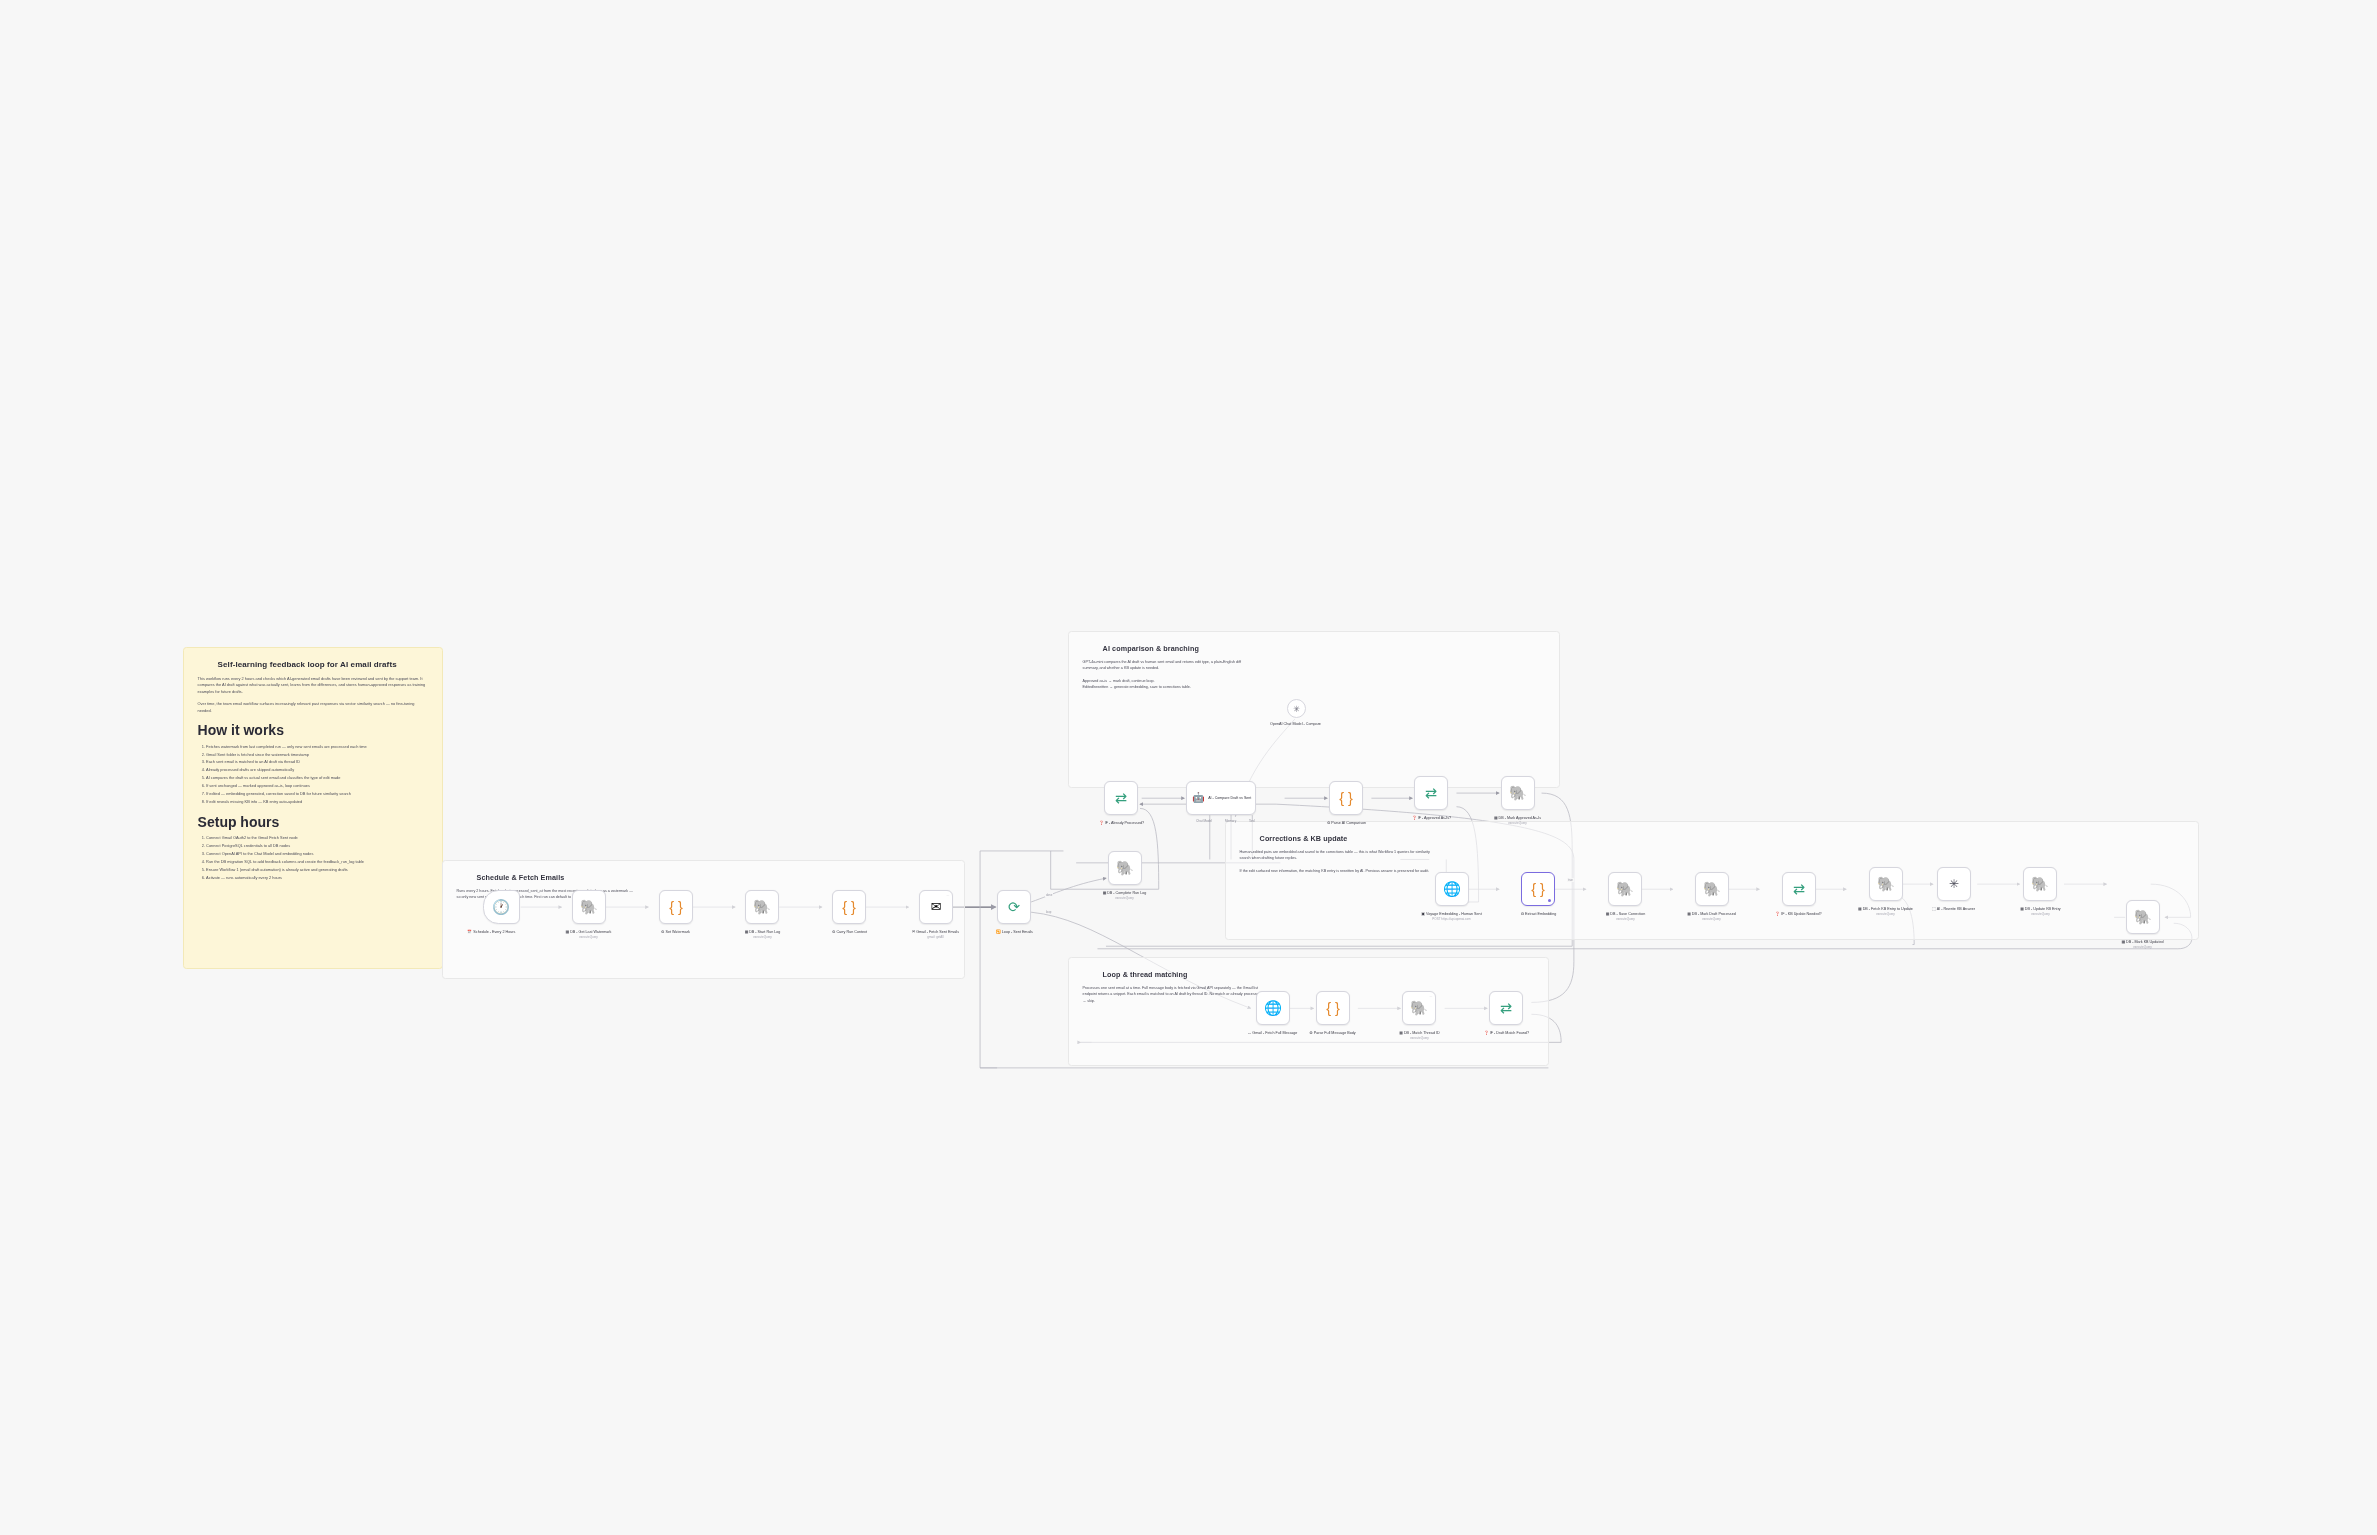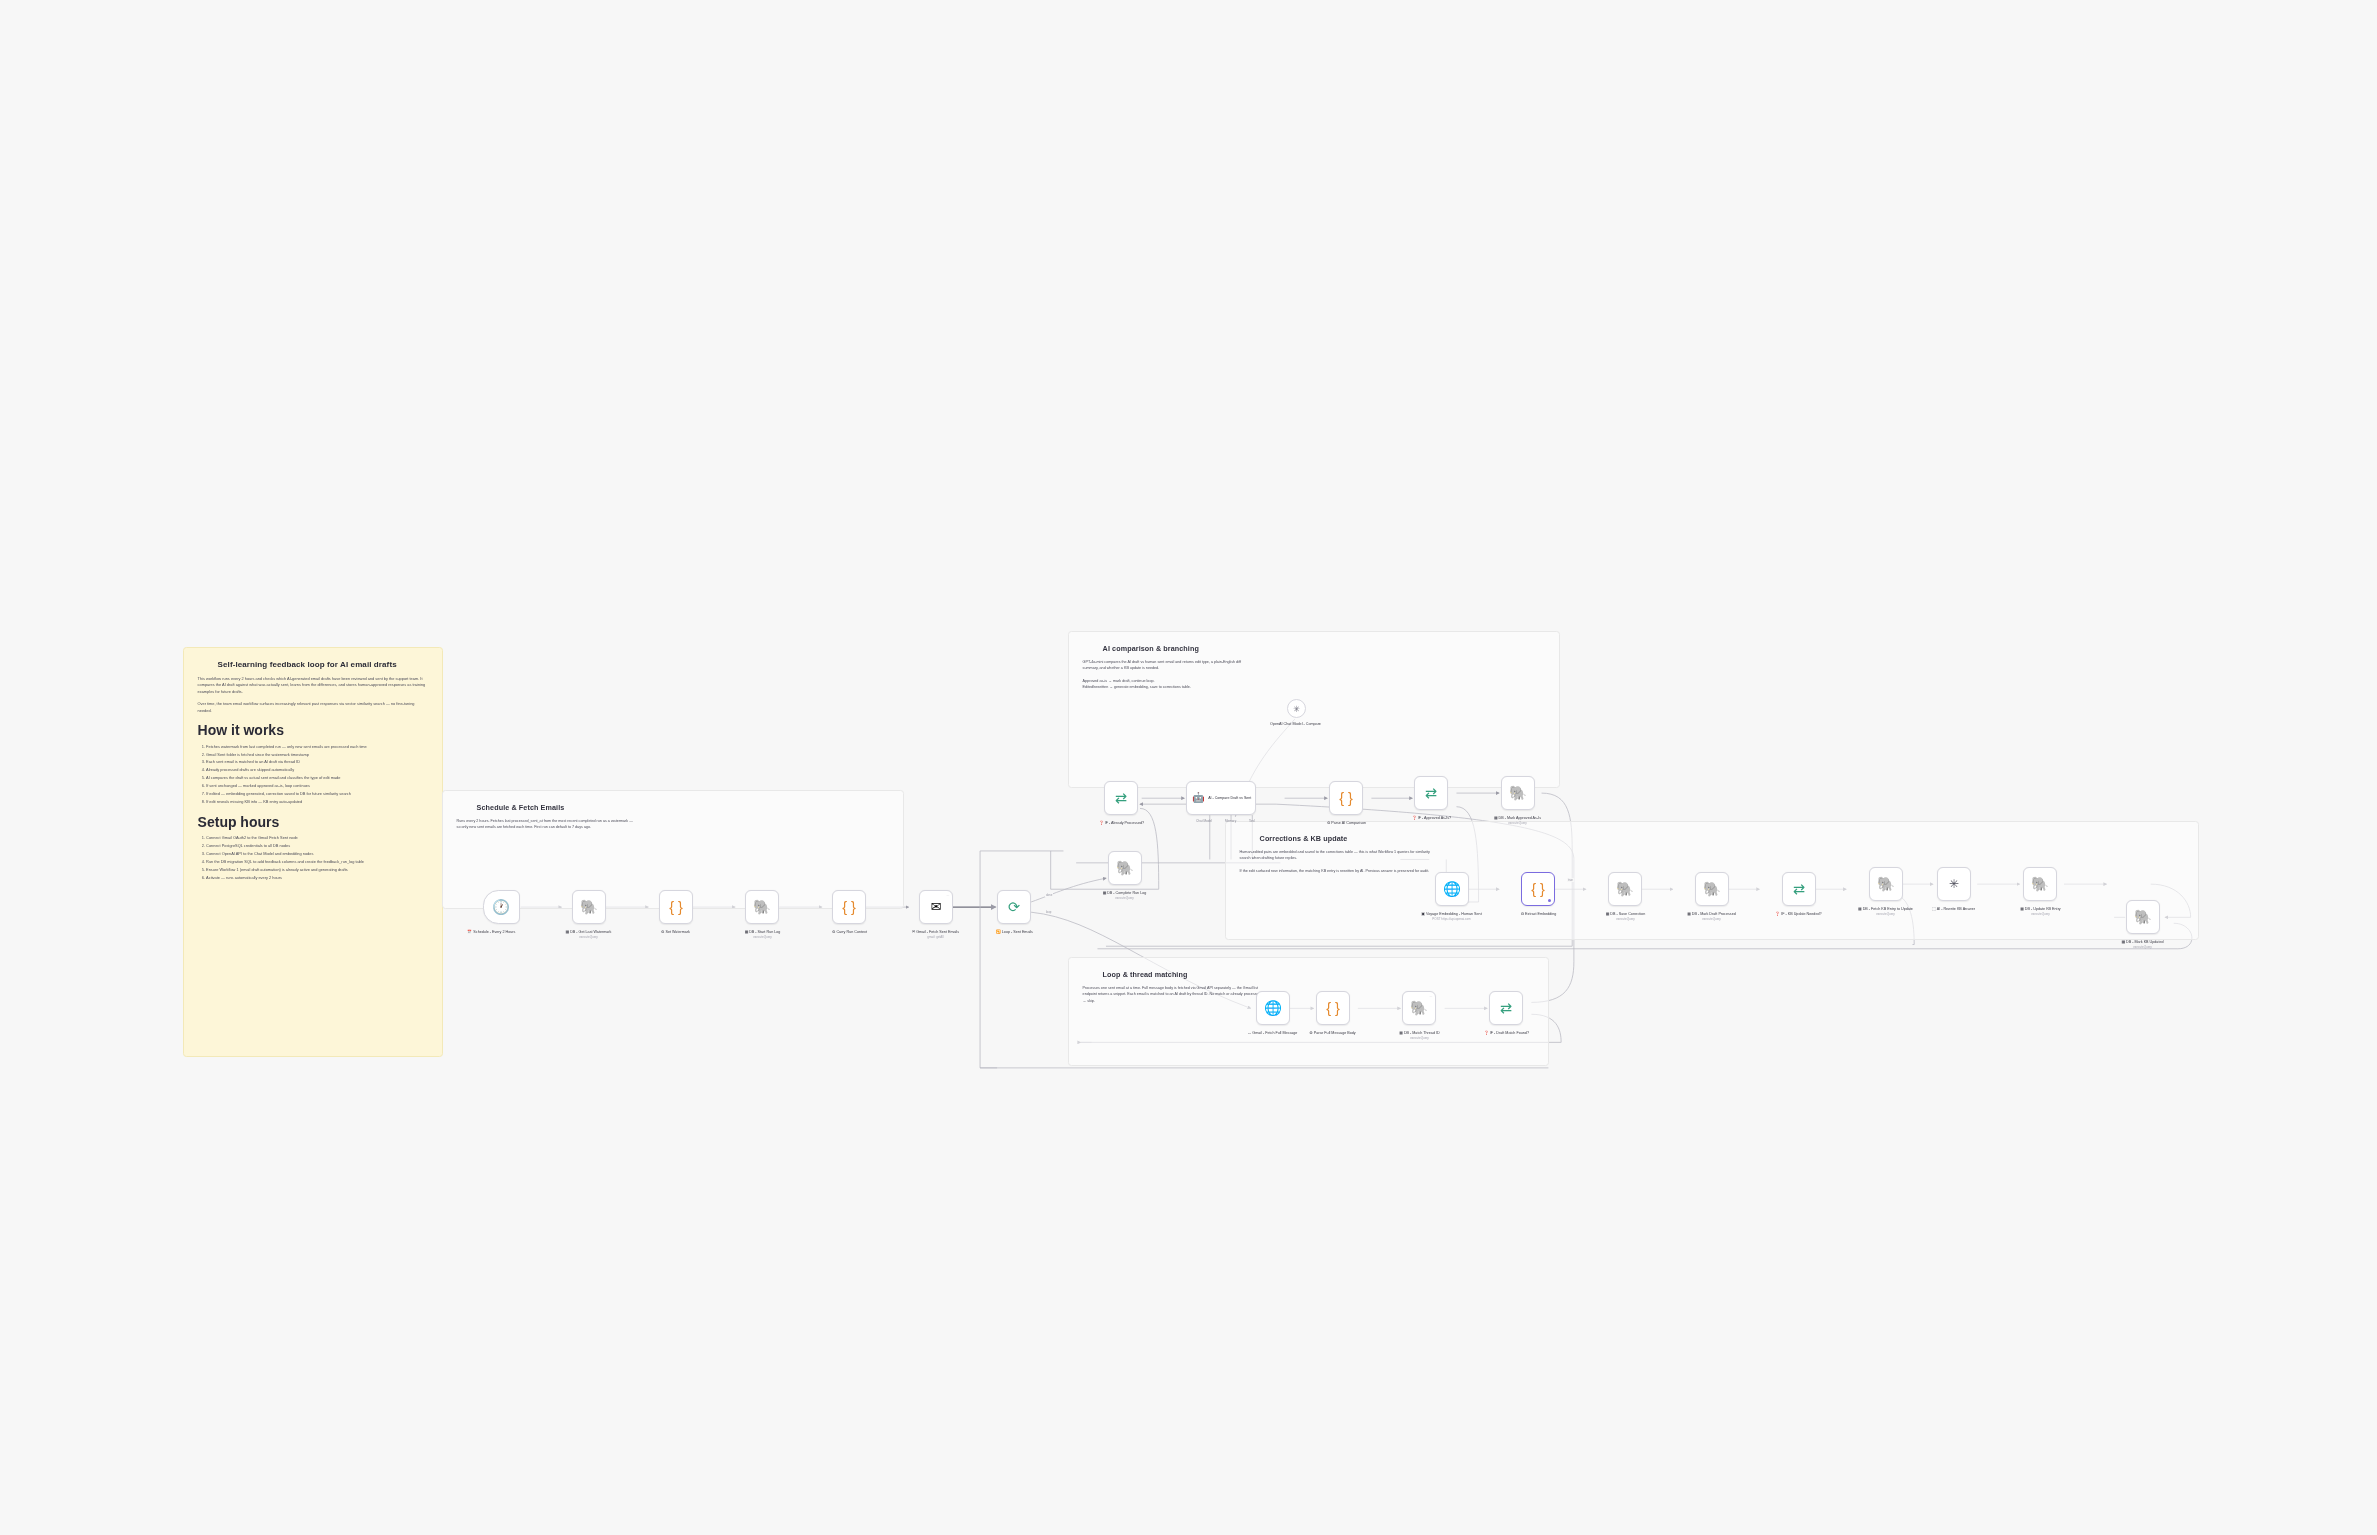--- a/index.html
+++ b/index.html
@@ -220,21 +220,21 @@
       <path d="M2485,1078 L2498,1078"></path>
 
       <path d="M2555,1085 C2580,1085 2585,1115 2560,1115 L1290,1115"></path>
 
       <path d="M2222,1050 C2248,1050 2250,1090 2250,1110 L2248,1110"></path>
 
       <path d="M1152,1255 L1820,1255"></path>
     </g>
   </svg>
 
-  <div class="sticky yellow" style="left:183px; top:647px; width:260px; height:410px;">
+  <div class="sticky yellow" style="left:183px; top:647px; width:260px; height:322px;">
     <h2>Self-learning feedback loop for AI email drafts</h2>
     <p>This workflow runs every 2 hours and checks which AI-generated email drafts have been reviewed and sent by the support team. It compares the AI draft against what was actually sent, learns from the differences, and stores human-approved responses as training examples for future drafts.</p>
     <p>Over time, the team email workflow surfaces increasingly relevant past responses via vector similarity search — no fine-tuning needed.</p>
     <h3>How it works</h3>
     <ol>
       <li>Fetches watermark from last completed run — only new sent emails are processed each time</li>
       <li>Gmail Sent folder is fetched since the watermark timestamp</li>
       <li>Each sent email is matched to an AI draft via thread ID</li>
       <li>Already processed drafts are skipped automatically</li>
       <li>AI compares the draft vs actual sent email and classifies the type of edit made</li>
@@ -246,21 +246,21 @@
     <ol>
       <li>Connect Gmail OAuth2 to the Gmail Fetch Sent node</li>
       <li>Connect PostgreSQL credentials to all DB nodes</li>
       <li>Connect OpenAI API to the Chat Model and embedding nodes</li>
       <li>Run the DB migration SQL to add feedback columns and create the feedback_run_log table</li>
       <li>Ensure Workflow 1 (email draft automation) is already active and generating drafts</li>
       <li>Activate — runs automatically every 2 hours</li>
     </ol>
   </div>
 
-  <div class="sticky plain section-note" style="left:442px; top:790px; width:462px; height:119px;">
+  <div class="sticky plain section-note" style="left:442px; top:860px; width:523px; height:119px;">
     <h2>Schedule &amp; Fetch Emails</h2>
     <p style="width:179px;">Runs every 2 hours. Fetches last processed_sent_at from the most recent completed run as a watermark — so only new sent emails are fetched each time. First run can default to 7 days ago.</p>
   </div>
 
   <div class="sticky plain section-note" style="left:1068px; top:631px; width:492px; height:157px;">
     <h2>AI comparison &amp; branching</h2>
     <p style="width:170px;">GPT-4o-mini compares the AI draft vs human sent email and returns edit type, a plain-English diff summary, and whether a KB update is needed.</p>
     <p style="width:179px; white-space:pre-line;">Approved as-is → mark draft, continue loop.
 Edited/rewritten → generate embedding, save to corrections table.</p>
   </div>

